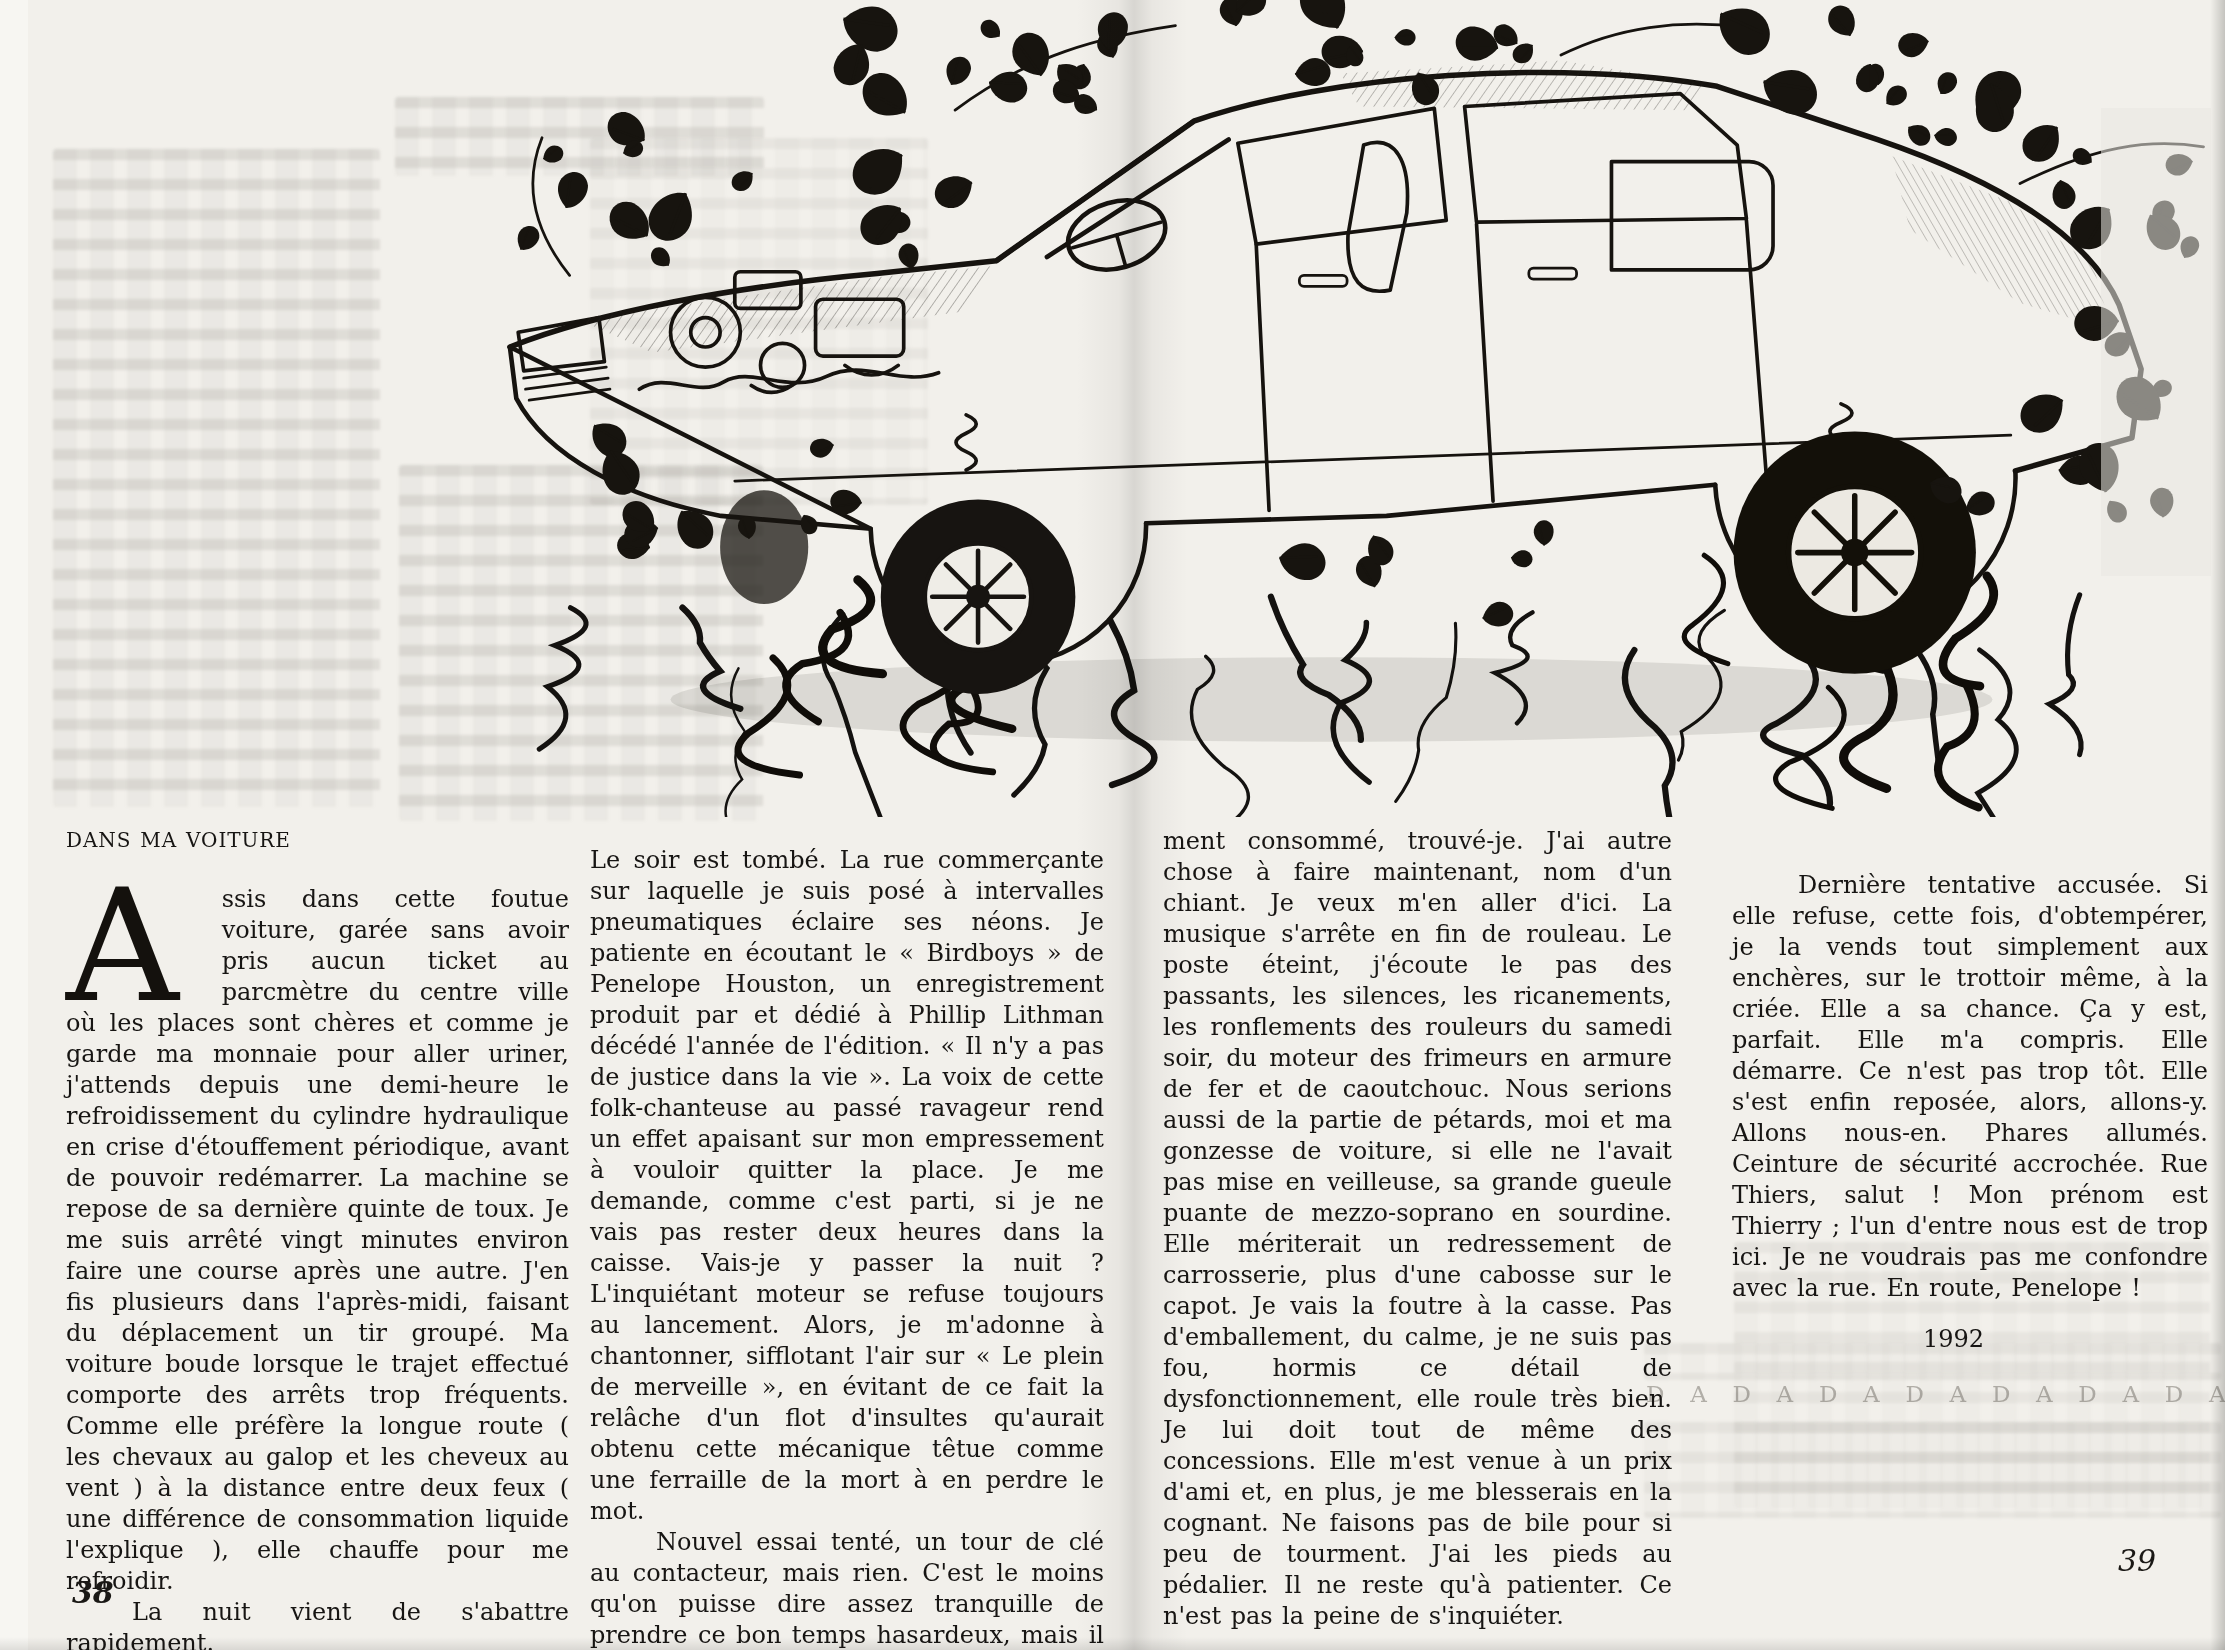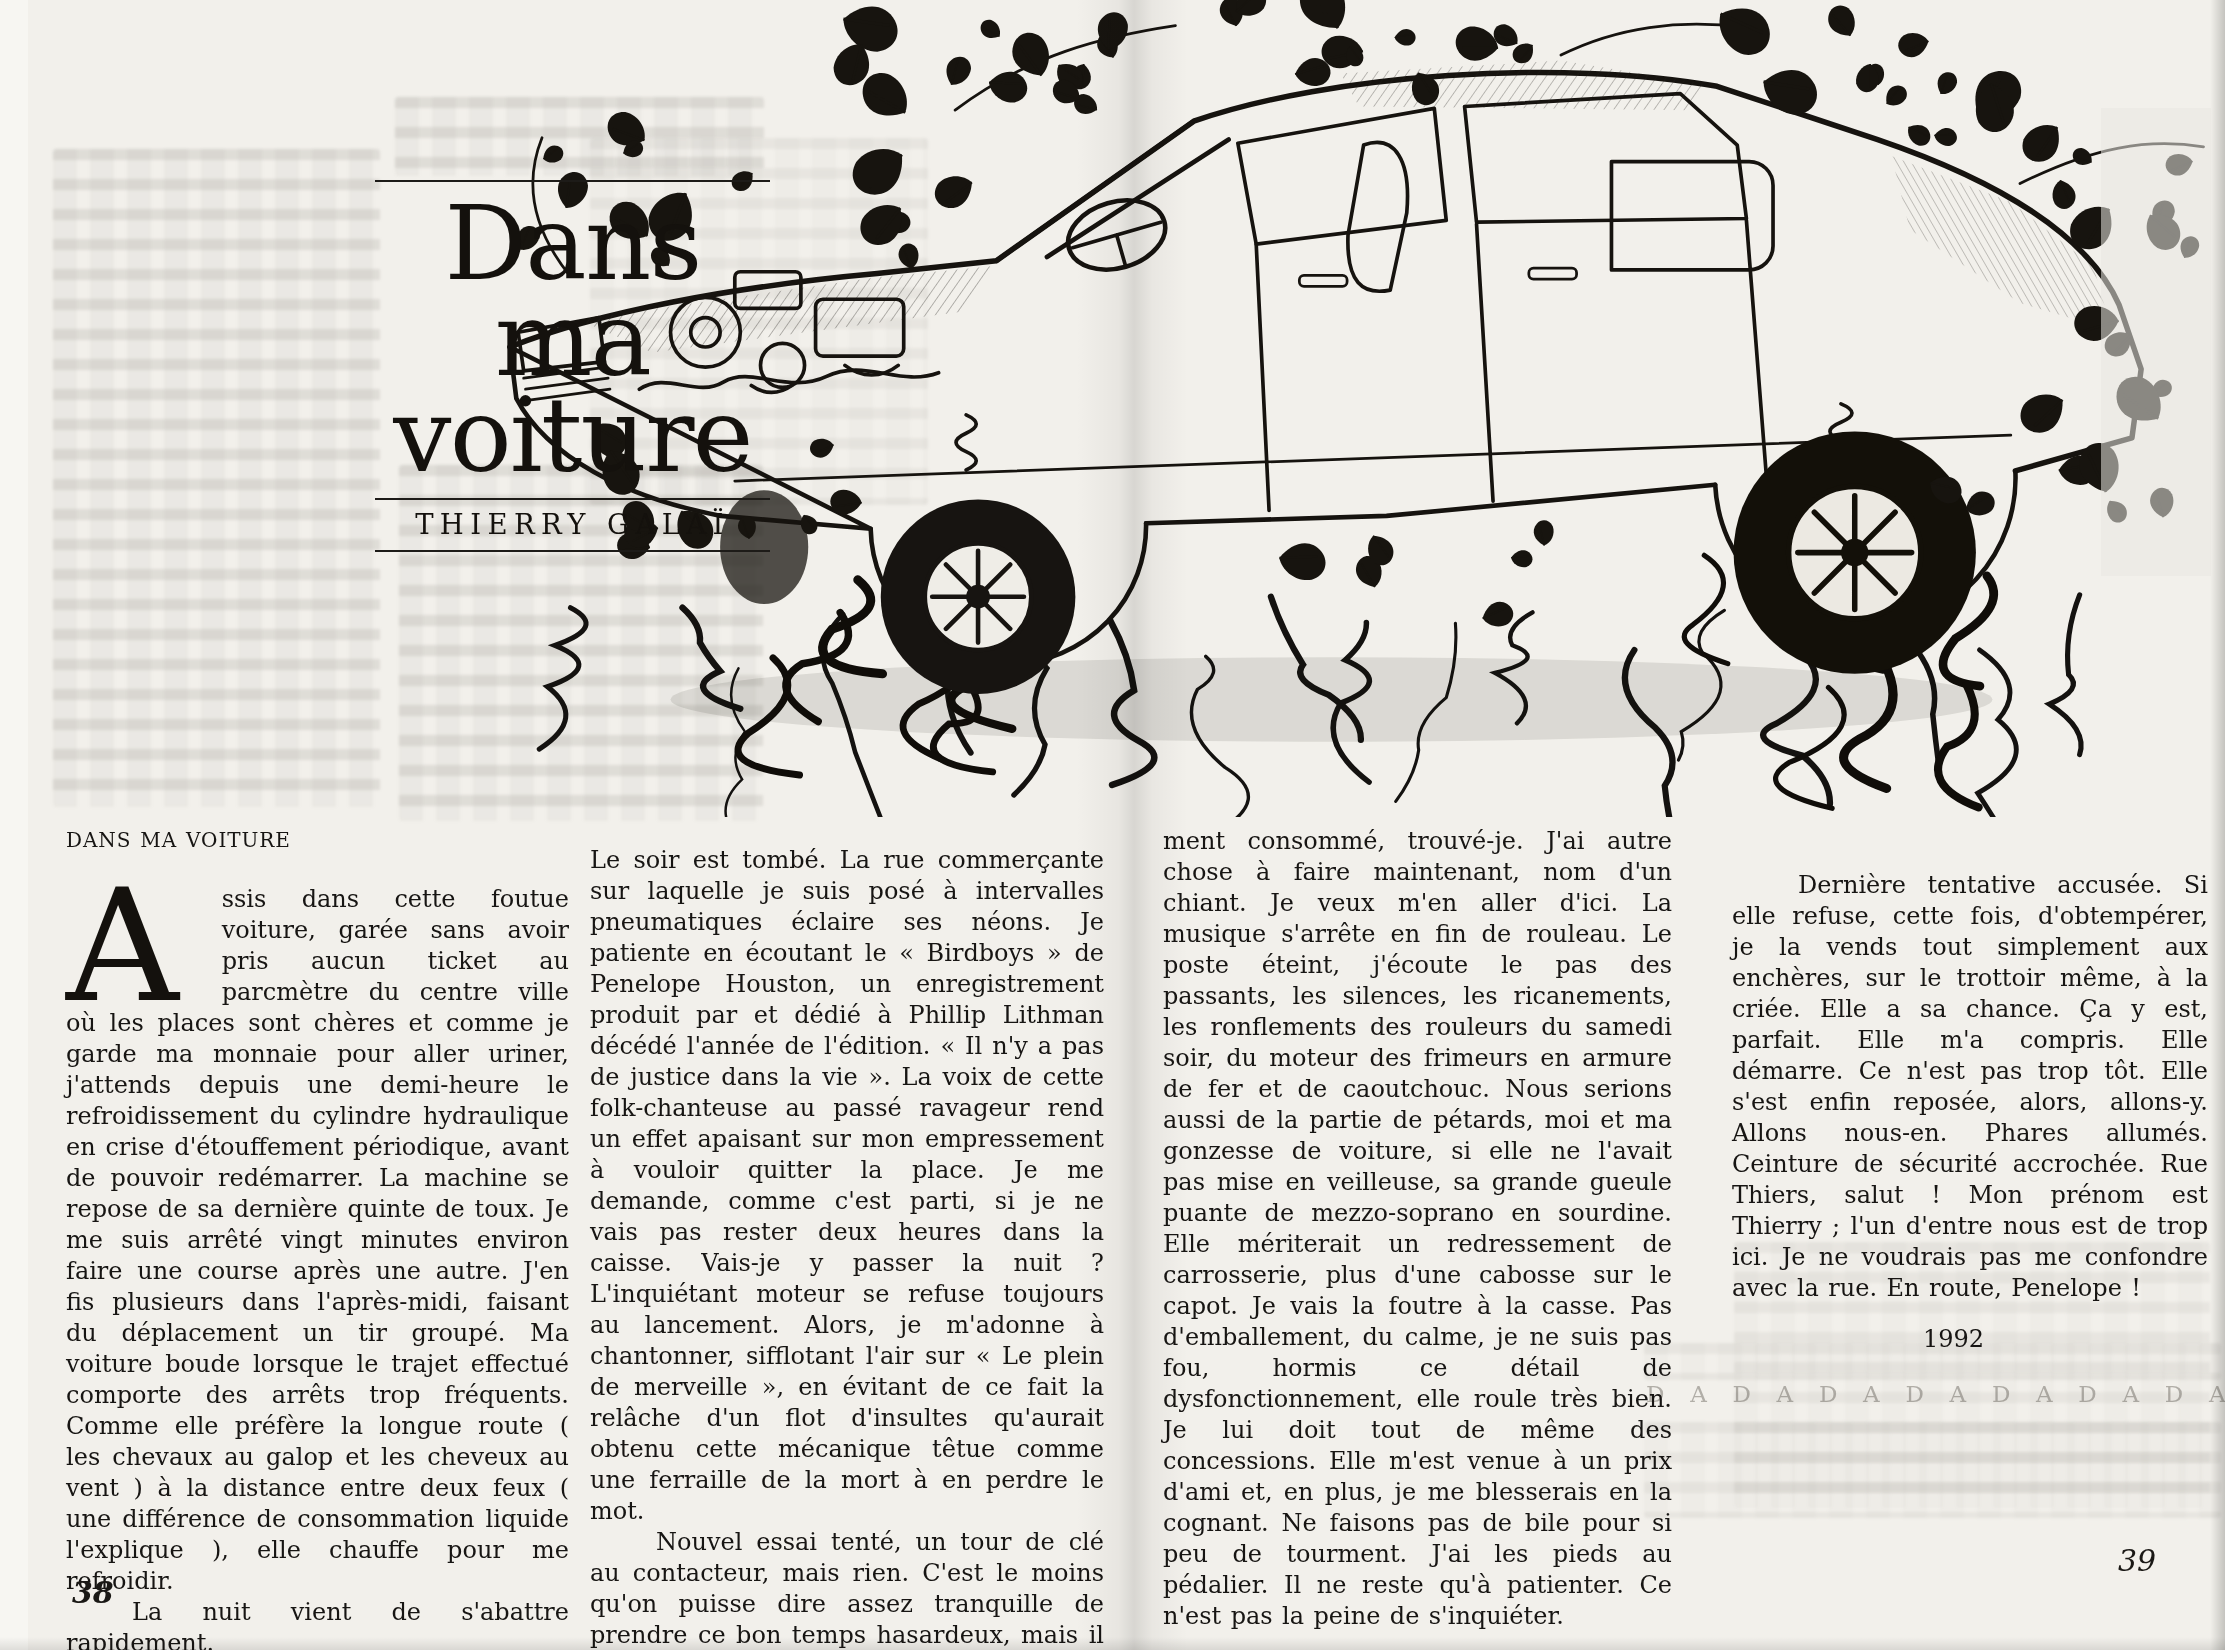--- a/index.html
+++ b/index.html
@@ -242,27 +242,20 @@
         <use href="#leaf" transform="translate(488.6 280.3) rotate(344) scale(0.99)"></use>
         <use href="#leaf" transform="translate(1180.1 581.6) rotate(353) scale(0.99)"></use>
         <use href="#leaf" transform="translate(1156.6 607.5) rotate(90) scale(0.84)"></use>
         <use href="#leaf" transform="translate(990.3 624.7) rotate(335) scale(1.26)"></use>
         <use href="#leaf" transform="translate(1003.7 597.2) rotate(149) scale(1.23)"></use>
         <use href="#leaf" transform="translate(916.9 609.0) rotate(93) scale(1.82)"></use>
         <use href="#leaf" transform="translate(1129.6 668.4) rotate(71) scale(1.22)"></use>
       </g>
   </svg>
 
-  <div class="title-block">
-    <div class="title-line first">Dans ma</div>
-    <div class="title-line second">voiture</div>
-    <div class="rule"></div>
-    <div class="byline">THIERRY GALAÏ</div>
-    <div class="rule"></div>
-  </div>
 
   <div class="col" style="left:66px;top:825px;width:503px;">
     <div class="kicker">DANS MA VOITURE</div>
     <p><span class="dropcap">A</span><span>ssis dans cette foutue voiture, garée sans avoir pris aucun ticket au parcmètre du centre ville où les places sont chères et comme je garde ma monnaie pour aller uriner, j'attends depuis une demi-heure le refroidissement du cylindre hydraulique en crise d'étouffement périodique, avant de pouvoir redémarrer. La machine se repose de sa dernière quinte de toux. Je me suis arrêté vingt minutes environ faire une course après une autre. J'en fis plusieurs dans l'après-midi, faisant du déplacement un tir groupé. Ma voiture boude lorsque le trajet effectué comporte des arrêts trop fréquents. Comme elle préfère la longue route ( les chevaux au galop et les cheveux au vent ) à la distance entre deux feux ( une différence de consommation liquide l'explique ), elle chauffe pour me refroidir.</span></p>
     <p class="indent">La nuit vient de s'abattre rapidement.</p>
   </div>
 
   <div class="col" style="left:590px;top:845px;width:514px;">
     <p>Le soir est tombé. La rue commerçante sur laquelle je suis posé à intervalles pneumatiques éclaire ses néons. Je patiente en écoutant le « Birdboys » de Penelope Houston, un enregistrement produit par et dédié à Phillip Lithman décédé l'année de l'édition. « Il n'y a pas de justice dans la vie ». La voix de cette folk-chanteuse au passé ravageur rend un effet apaisant sur mon empressement à vouloir quitter la place. Je me demande, comme c'est parti, si je ne vais pas rester deux heures dans la caisse. Vais-je y passer la nuit ? L'inquiétant moteur se refuse toujours au lancement. Alors, je m'adonne à chantonner, sifflotant l'air sur « Le plein de merveille », en évitant de ce fait la relâche d'un flot d'insultes qu'aurait obtenu cette mécanique têtue comme une ferraille de la mort à en perdre le mot.</p>
     <p class="indent">Nouvel essai tenté, un tour de clé au contacteur, mais rien. C'est le moins qu'on puisse dire assez tranquille de prendre ce bon temps hasardeux, mais il est suffisam-</p>

